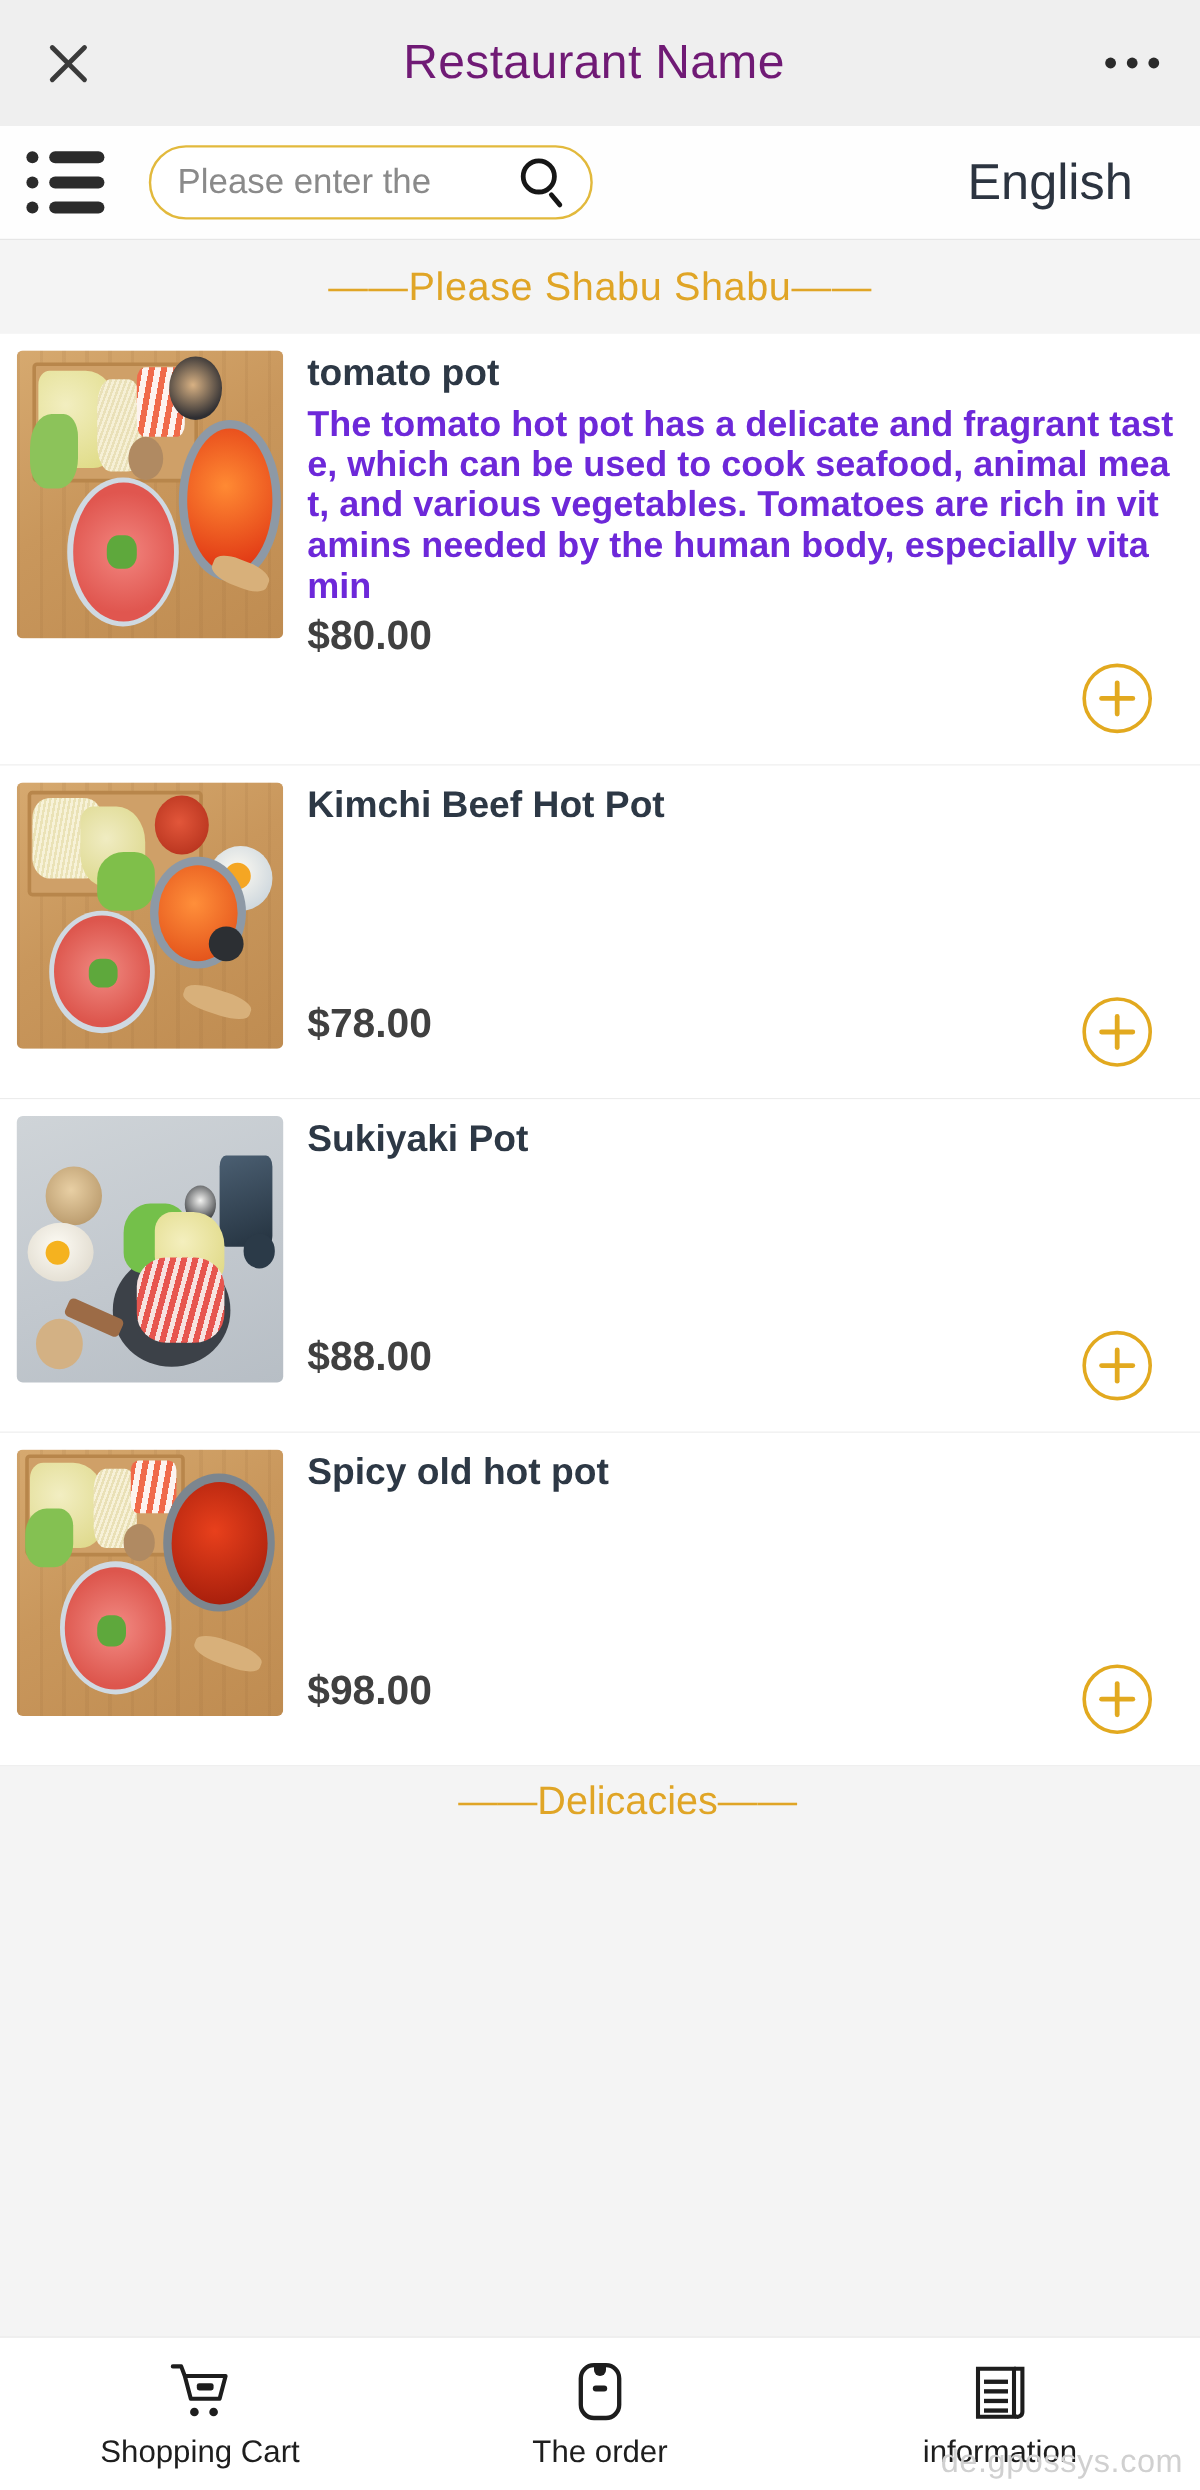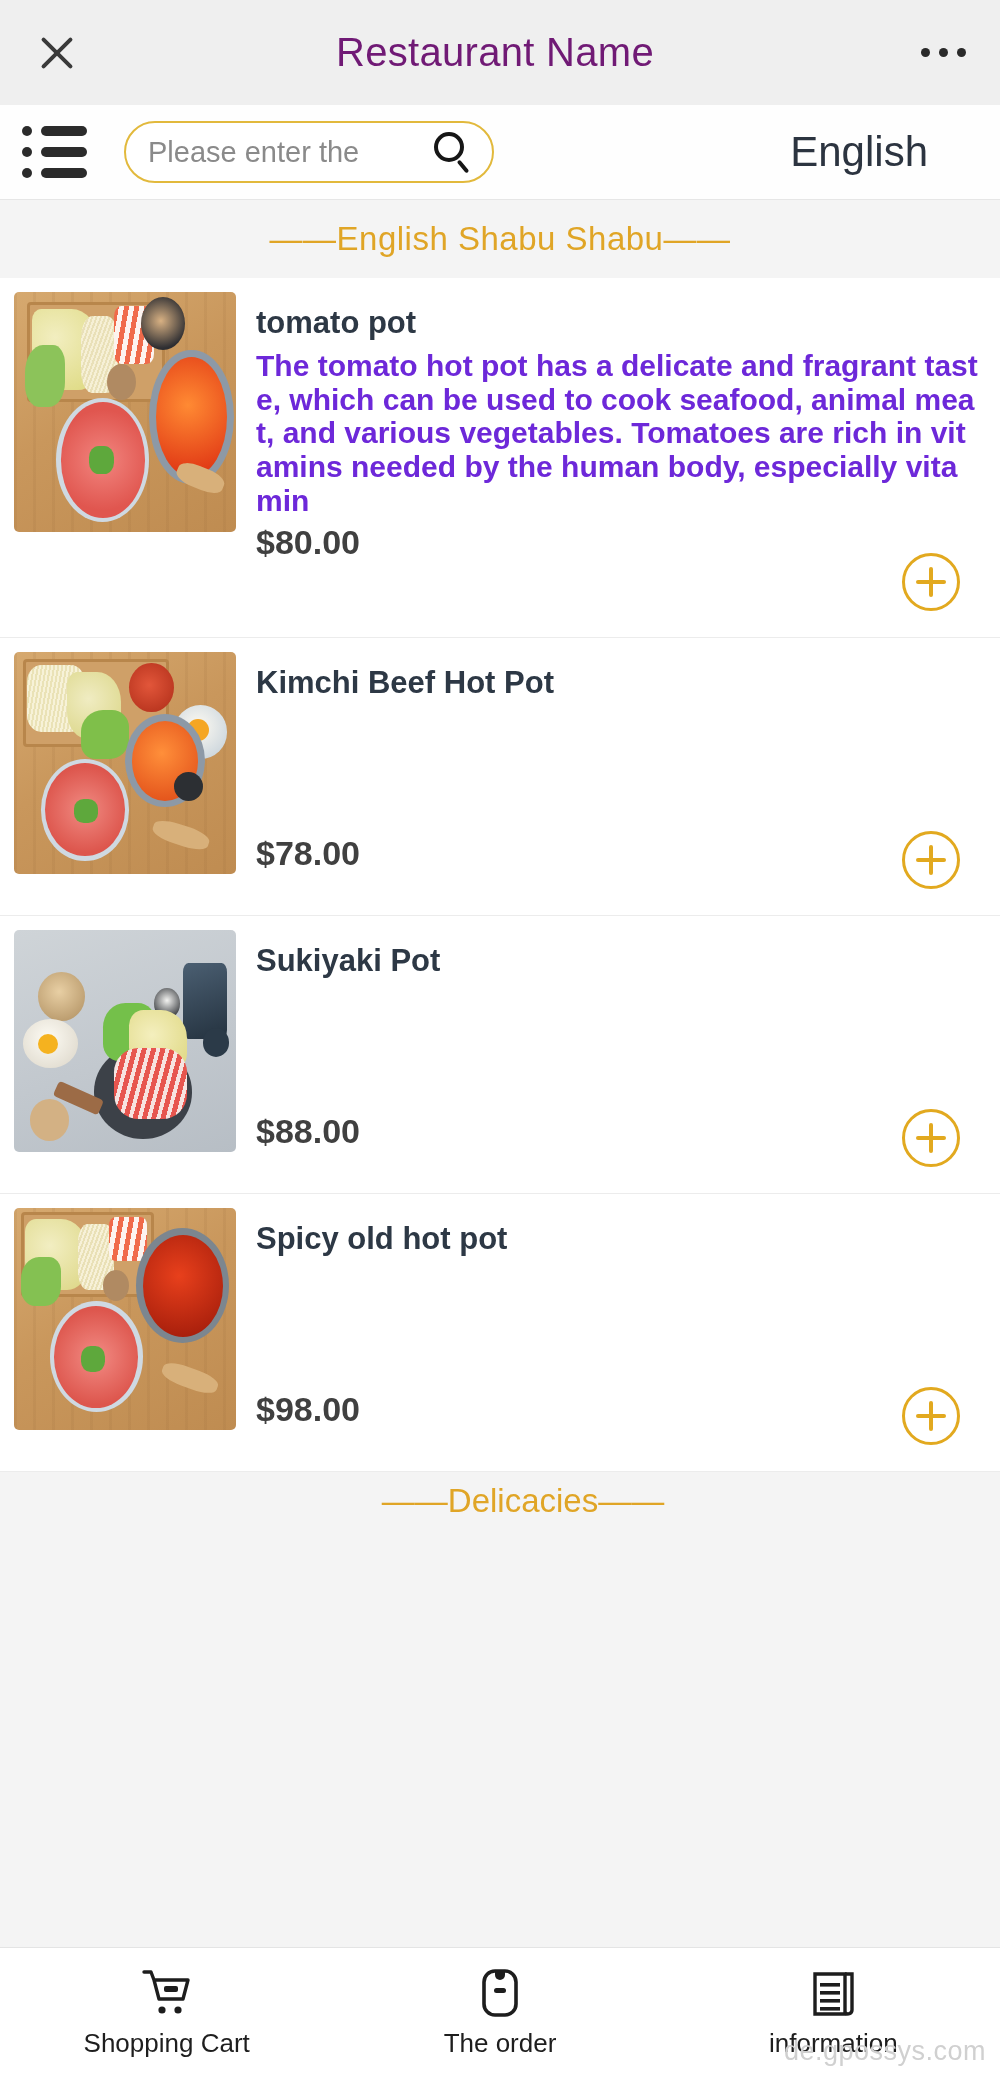--- a/index.html
+++ b/index.html
@@ -66,21 +66,21 @@
     background: #2a2a2a;
     display: block;
   }
 
   
   .searchrow {
     height: 95px;
     background: #fefefe;
     display: flex;
     align-items: center;
-    padding: 0 24px 0 18px;
+    padding: 0 8px 0 18px;
     flex: 0 0 auto;
     border-bottom: 1px solid #e6e6e6;
   }
   .list-icon {
     width: 76px; height: 62px;
     display: flex; flex-direction: column;
     justify-content: center; gap: 11px;
     cursor: pointer;
     flex: 0 0 auto;
     padding-left: 4px;
@@ -191,21 +191,21 @@
     display: flex;
     flex-direction: column;
     min-width: 0;
     position: relative;
   }
   .item-name {
     font-size: 31px;
     font-weight: bold;
     color: #2d3845;
     line-height: 1.2;
-    margin-top: 12px;
+    margin-top: 0;
   }
   .item-desc {
     font-size: 30px;
     font-weight: bold;
     color: #6d28d9;
     line-height: 1.12;
     margin-top: 8px;
     overflow: hidden;
     word-break: break-all;
   }
@@ -344,21 +344,21 @@
       <div class="search-icon">
         <div class="lens"></div>
         <div class="handle"></div>
       </div>
     </div>
 
     <div class="lang-btn">English</div>
   </div>
 
   <div class="section-head">
-    <div class="section-title">——English Shabu Shabu——</div>
+    <div class="section-title">——Please Shabu Shabu——</div>
   </div>
 
   <div class="menu-scroll">
 
     <div class="menu-item" style="height:360px;">
       <div class="item-thumb wood" style="height:240px;">
         <div class="photo">
           <div class="tray" style="left:6%;top:4%;width:62%;height:42%;"></div>
           <div class="blob" style="left:8%;top:7%;width:30%;height:34%;background:radial-gradient(circle at 35% 35%,#f2eec0,#ddd97f);border-radius:14% 40% 30% 45%;"></div>
           <div class="blob" style="left:5%;top:22%;width:18%;height:26%;background:#8cc35a;border-radius:45% 30% 40% 35%;"></div>

